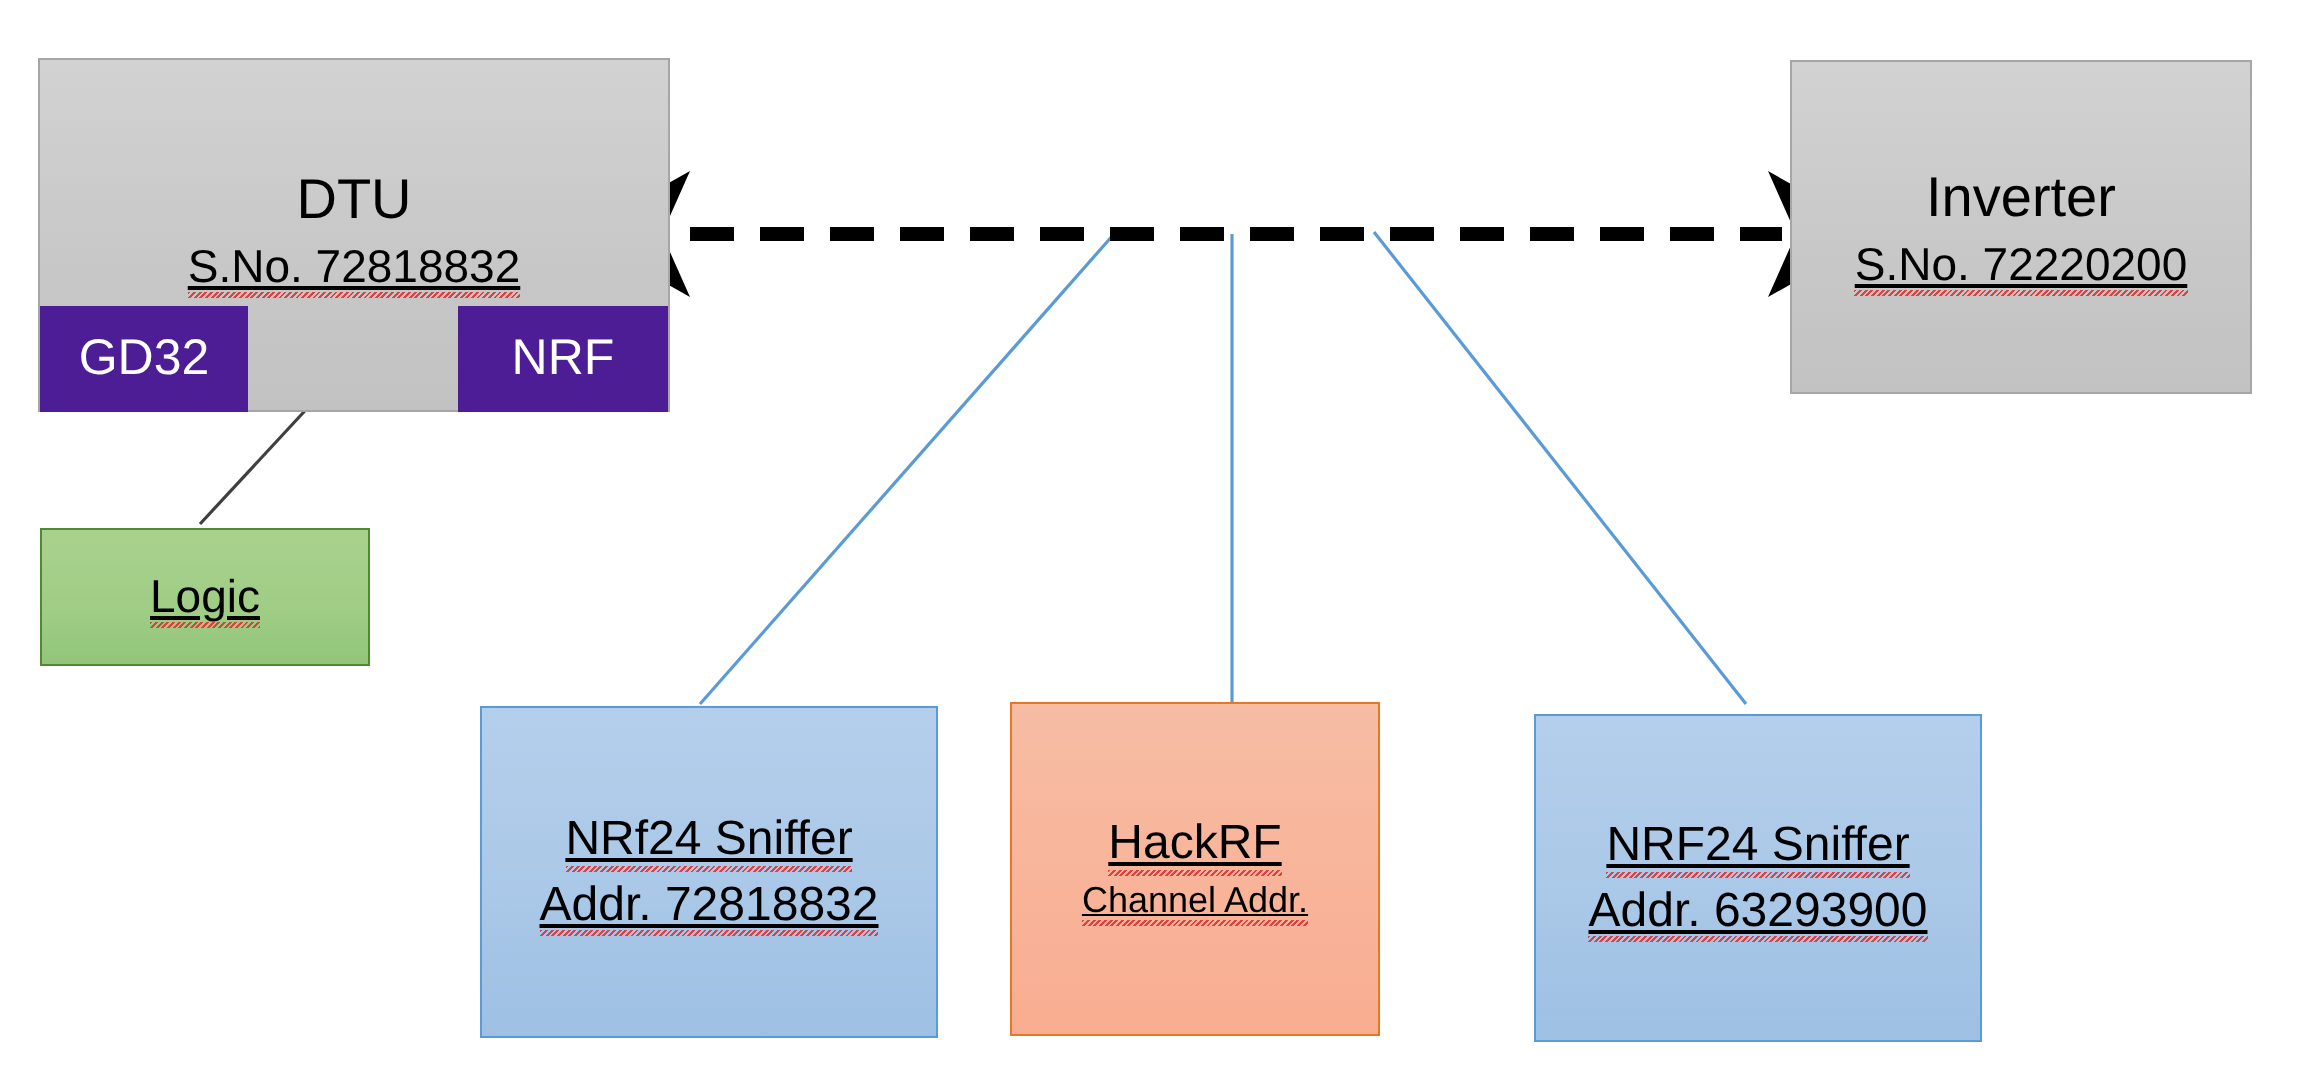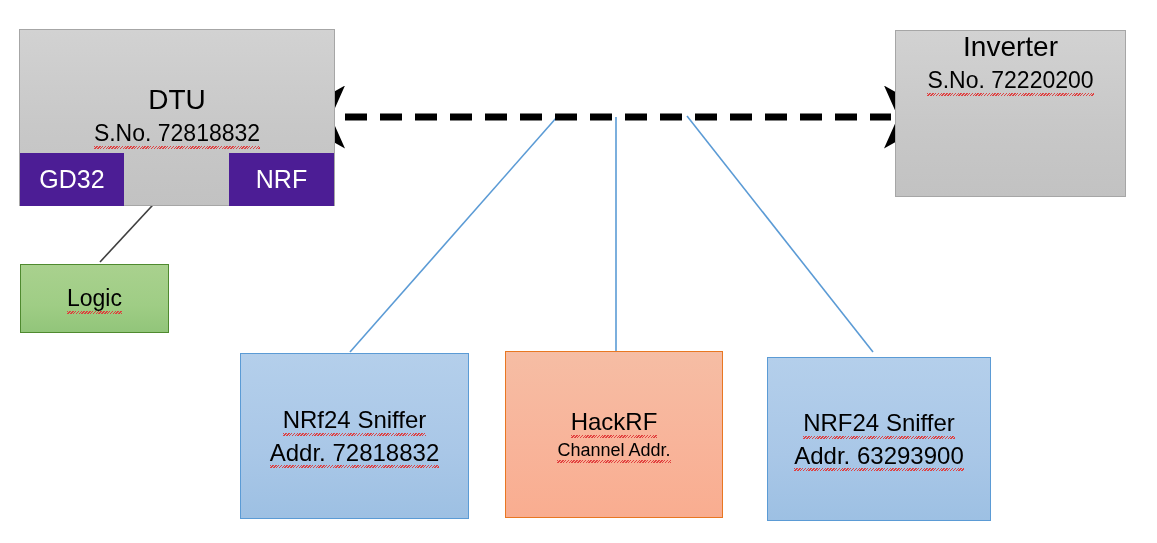--- a/index.html
+++ b/index.html
@@ -43,68 +43,70 @@
     height: 177px;
     justify-content: flex-start;
     padding-top: 54px;
   }
   #inverter-box {
     left: 895px;
     top: 30px;
     width: 231px;
     height: 167px;
     justify-content: flex-start;
+    padding-top: 52px;
   }
   .grey-box .line1 { font-size: 28px; }
   .grey-box .line2 { font-size: 23px; margin-top: 4px; }
 
   
   .chip {
     background: #4c1d95;
     color: #ffffff;
     font-size: 25px;
   }
   #gd32-box { left: 20px;  top: 153px; width: 104px; height: 53px; }
   #nrf-box  { left: 229px; top: 153px; width: 105px; height: 53px; }
 
   
   #logic-box {
     left: 20px;
     top: 264px;
-    width: 149px;
+    width: 165px;
     height: 69px;
     background: linear-gradient(180deg, #a9d18e 0%, #9fcd85 60%, #92c57a 100%);
     border: 1px solid #4f8a2f;
     font-size: 23px;
   }
 
   
   .blue-box {
     background: linear-gradient(180deg, #b4cfeb 0%, #a9c7e7 60%, #9dc0e3 100%);
     border: 1px solid #5b9bd5;
   }
   .orange-box {
     background: linear-gradient(180deg, #f6bda4 0%, #f8b49a 55%, #f9ad90 100%);
     border: 1px solid #e87722;
   }
   #sniffer-left  { left: 240px; top: 353px; width: 229px; height: 166px; }
-  #hackrf-box    { left: 505px; top: 351px; width: 218px; height: 167px; }
+  #hackrf-box    { left: 505px; top: 351px; width: 185px; height: 167px; }
   #sniffer-right { left: 767px; top: 357px; width: 224px; height: 164px; }
 
   .blue-box .line1 { font-size: 24px; text-align: center; }
   .blue-box .line2 { font-size: 24px; margin-top: 5px; }
 
   #hackrf-box .title  { font-size: 24px; }
   #hackrf-box .sub1   { font-size: 18px; margin-top: 4px; }
   #hackrf-box .sub2   { font-size: 18px; margin-top: 2px; }
 
   
   .sq {
     position: relative;
     display: inline-block;
+    text-decoration: underline;
   }
   .sq::after {
     content: "";
     position: absolute;
     left: 0; right: 0;
     bottom: -2px;
     height: 3px;
     background-image:
       repeating-linear-gradient(135deg,
         #e03a3a 0px, #e03a3a 1px,

